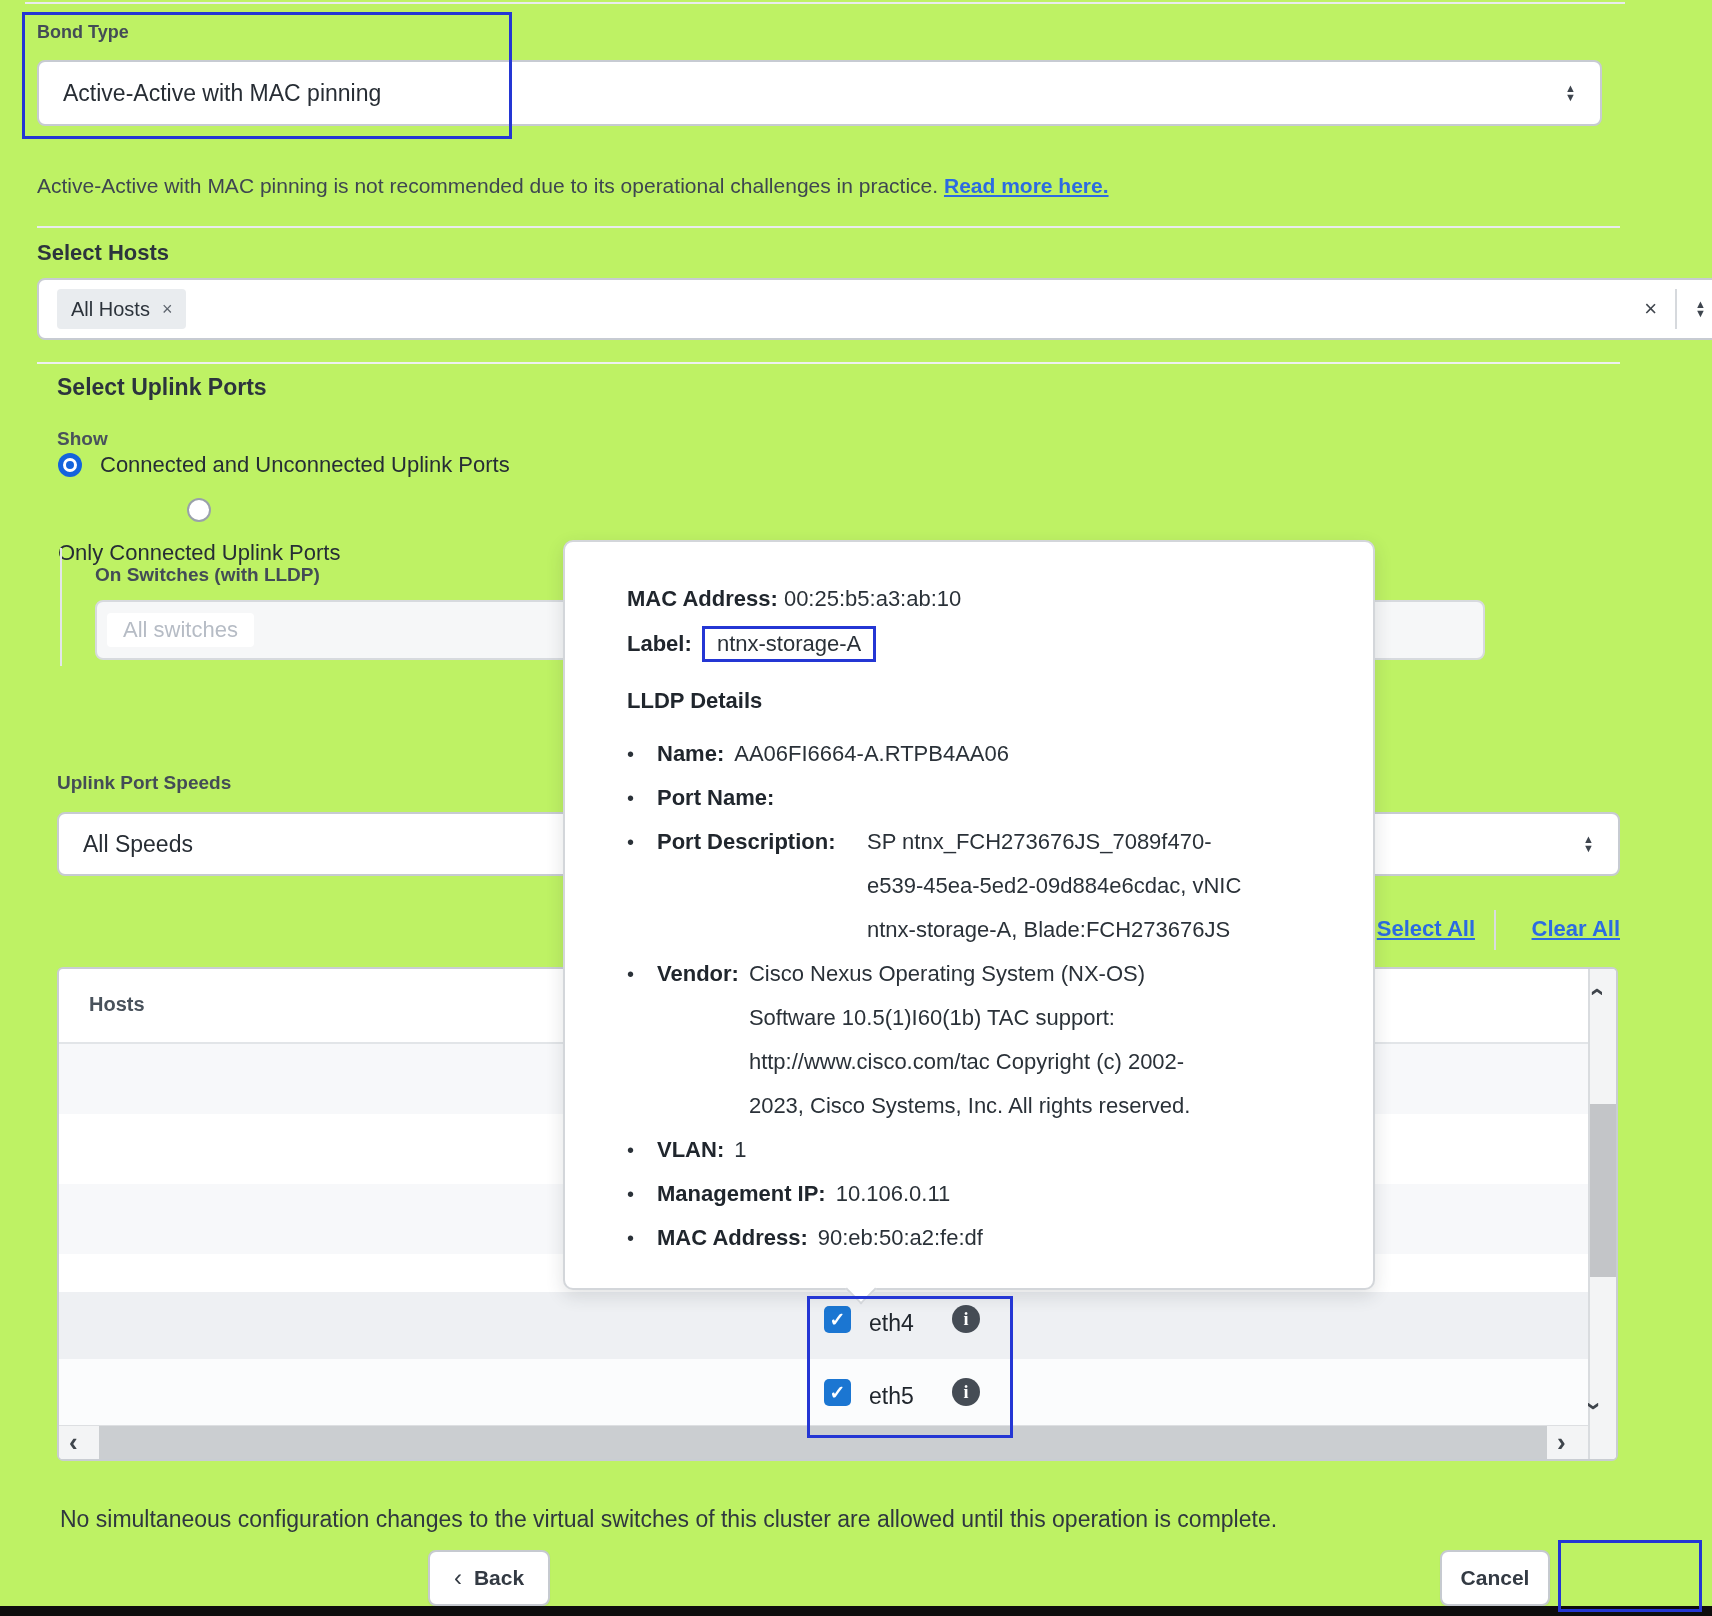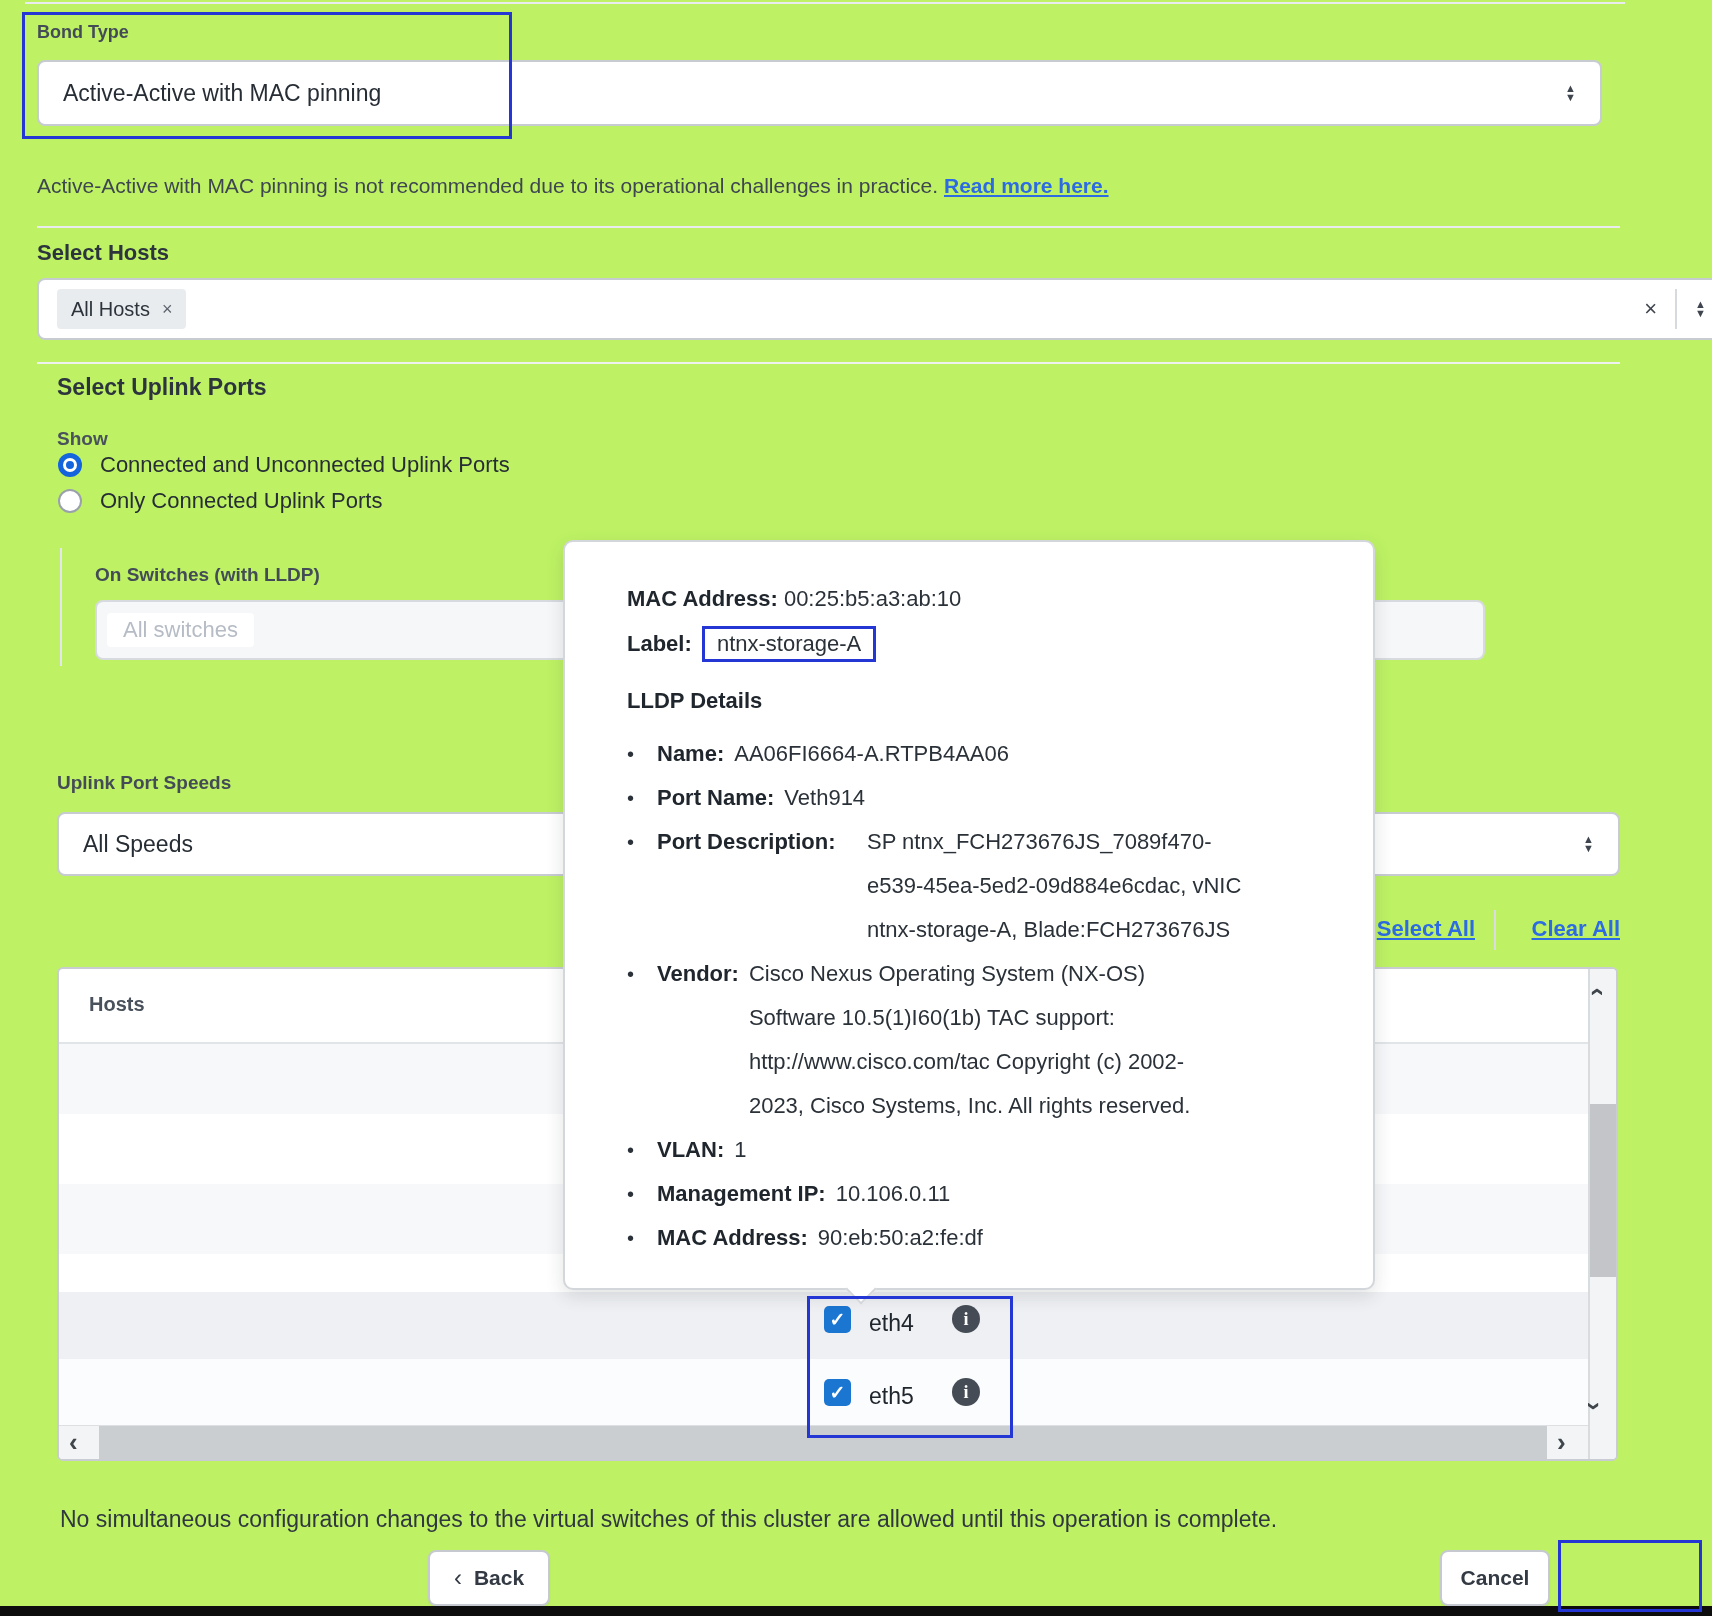--- a/index.html
+++ b/index.html
@@ -126,21 +126,21 @@
 
   <div class="abs hairline" style="left:37px; top:362px; width:1583px; height:2px; background:#eef0f2;"></div>
 
   <div class="abs heading" style="left:57px; top:374px; font-size:23px;">Select Uplink Ports</div>
   <div class="abs label-sm" style="left:57px; top:428px; color:#49525c;">Show</div>
 
   <div class="abs radio-row" style="left:58px; top:452px;">
     <span class="radio-on"></span>
     <span class="radio-label">Connected and Unconnected Uplink Ports</span>
   </div>
-  <div class="abs radio-row" style="left:58px; top:488px;">
+  <div class="abs radio-row" style="left:58px; top:498px;flex-direction:column;">
     <span class="radio-off"></span>
     <span class="radio-label">Only Connected Uplink Ports</span>
   </div>
 
   <div class="abs" style="left:60px; top:548px; width:2px; height:118px; background:#e3e6ea;"></div>
   <div class="abs label-sm" style="left:95px; top:564px;">On Switches (with LLDP)</div>
   <div class="abs" style="left:95px; top:600px; width:1390px; height:60px; background:#f6f7f8;
               border:2px solid #d7dade; border-radius:8px; display:flex; align-items:center; padding:0 10px;">
     <span style="background:#fff; border-radius:4px; padding:4px 16px; font-size:22px; color:#b6bcc5;">All switches</span>
   </div>
@@ -206,21 +206,20 @@
     <div class="lldp-heading">LLDP Details</div>
     <ul class="pop-ul">
       <li class="pop-li">
         <span class="bullet">•</span>
         <span class="li-label">Name:</span>
         <span class="li-value">AA06FI6664-A.RTPB4AA06</span>
       </li>
       <li class="pop-li">
         <span class="bullet">•</span>
         <span class="li-label">Port Name:</span>
-        <span class="li-value">Veth914</span>
       </li>
       <li class="pop-li li-pd">
         <span class="bullet">•</span>
         <span class="li-label">Port Description:</span>
         <span class="li-value">SP ntnx_FCH273676JS_7089f470-e539-45ea-5ed2-09d884e6cdac, vNIC ntnx-storage-A, Blade:FCH273676JS</span>
       </li>
       <li class="pop-li li-vendor">
         <span class="bullet">•</span>
         <span class="li-label">Vendor:</span>
         <span class="li-value">Cisco Nexus Operating System (NX-OS) Software 10.5(1)I60(1b) TAC support: http://www.cisco.com/tac Copyright (c) 2002-2023, Cisco Systems, Inc. All rights reserved.</span>

